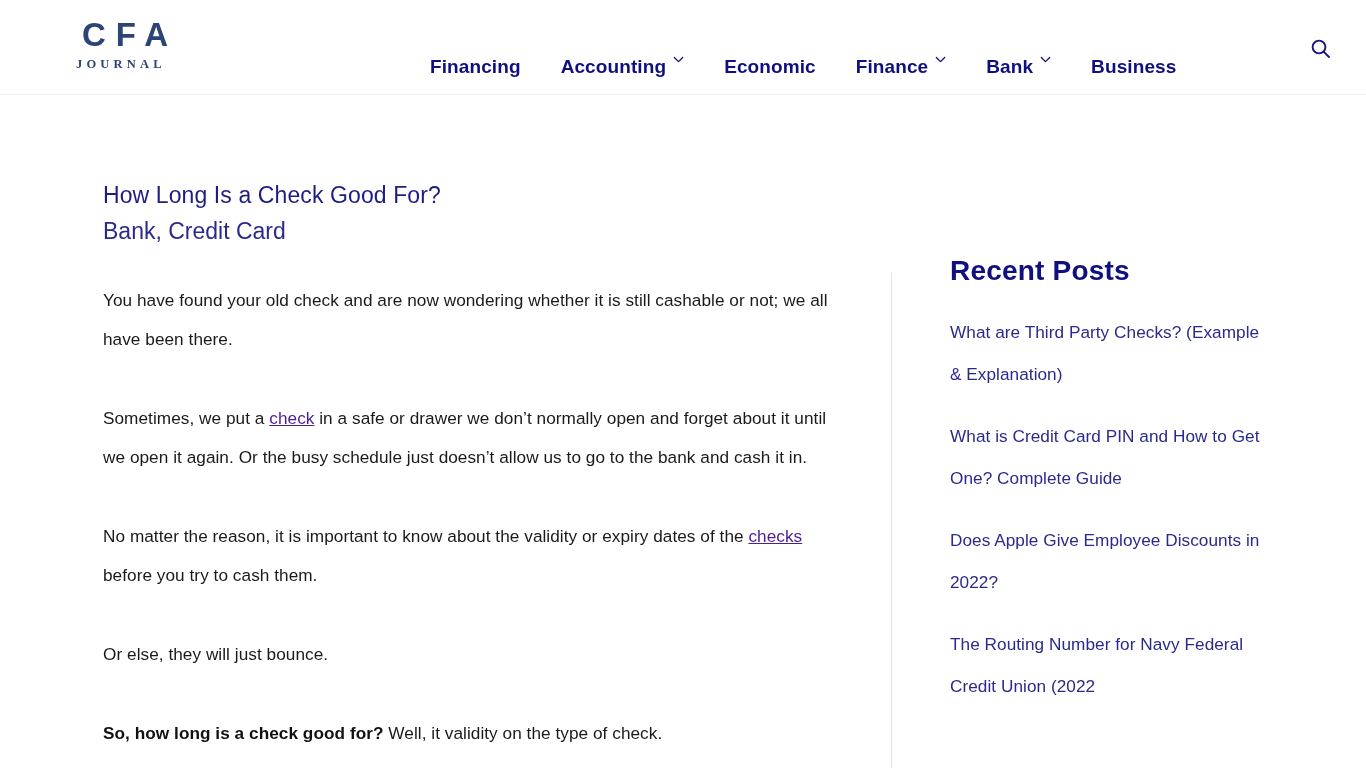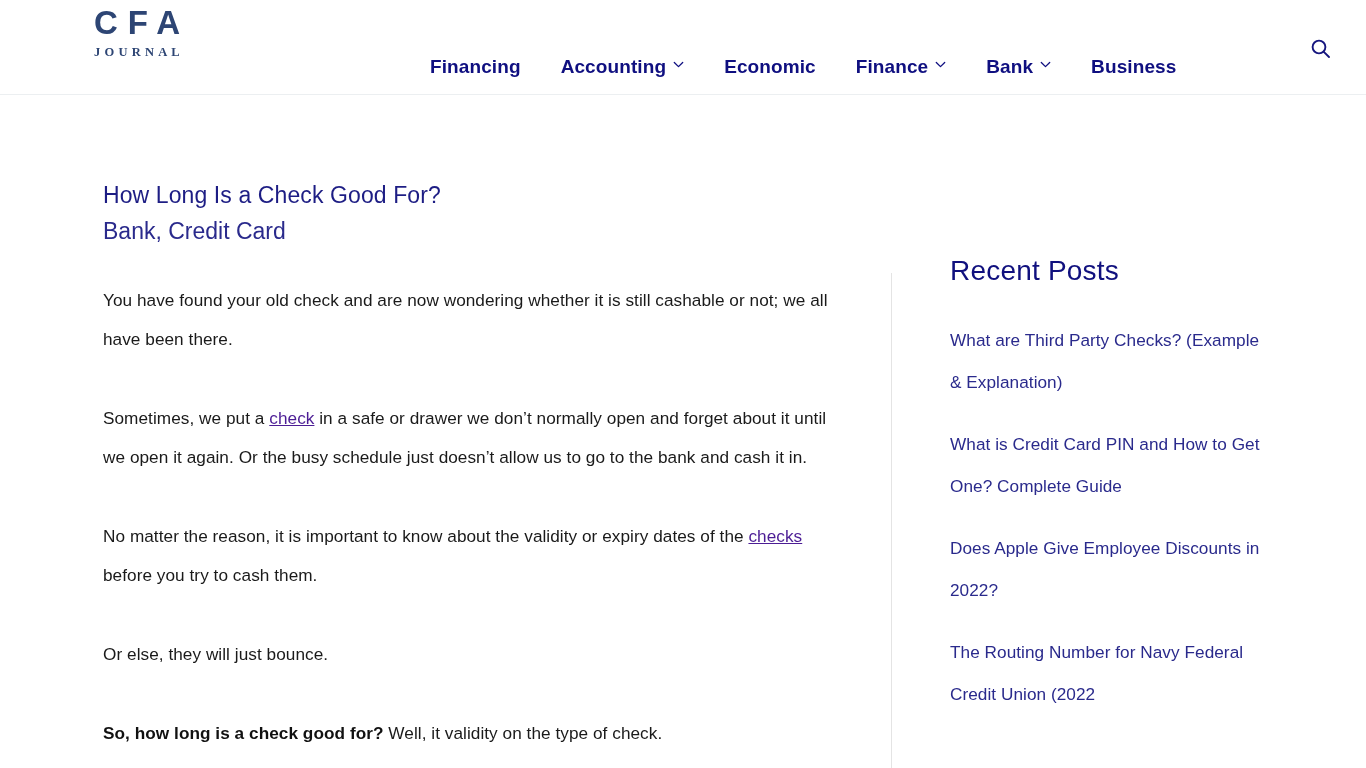--- a/index.html
+++ b/index.html
@@ -20,23 +20,23 @@
     height: 95px;
     background: #ffffff;
     border-bottom: 1px solid #eceff1;
     display: flex;
     align-items: center;
   }
 
   .logo-block {
     position: absolute;
     left: 72px;
-    top: 6px;
+    top: 18px;
     width: 130px;
-    text-align: center;
+    text-align: left;
     line-height: 1;
     user-select: none;
   }
   .logo-main {
     display: block;
     font-family: "Liberation Sans", sans-serif;
     font-size: 33px;
     font-weight: bold;
     letter-spacing: 10px;
     color: #2d4574;
@@ -57,21 +57,20 @@
     position: absolute;
     left: 410px;
     top: 0;
     height: 95px;
     display: flex;
     align-items: center;
     gap: 0;
   }
   .nav-item {
     display: flex;
-    align-items: center;
     gap: 7px;
     padding: 0 20px;
     font-size: 19px;
     font-weight: bold;
     color: #0f0f80;
     cursor: pointer;
     white-space: nowrap;
     letter-spacing: 0.1px;
     margin-top: 38px;
   }
@@ -148,23 +147,23 @@
   .article-body b { font-weight: bold; color: #111; }
 
   
   .sidebar {
     position: absolute;
     left: 950px;
     top: 160px;
     width: 320px;
   }
   .sidebar-title {
-    margin: 0 0 32px 0;
+    margin: 0 0 24px 0;
     font-size: 28px;
-    font-weight: normal;
+    font-weight: bold;
     color: #10107e;
     letter-spacing: 0.2px;
   }
   .recent-list {
     list-style: none;
     margin: 0;
     padding: 0;
   }
   .recent-list li { margin: 0 0 20px 0; }
   .recent-link {

